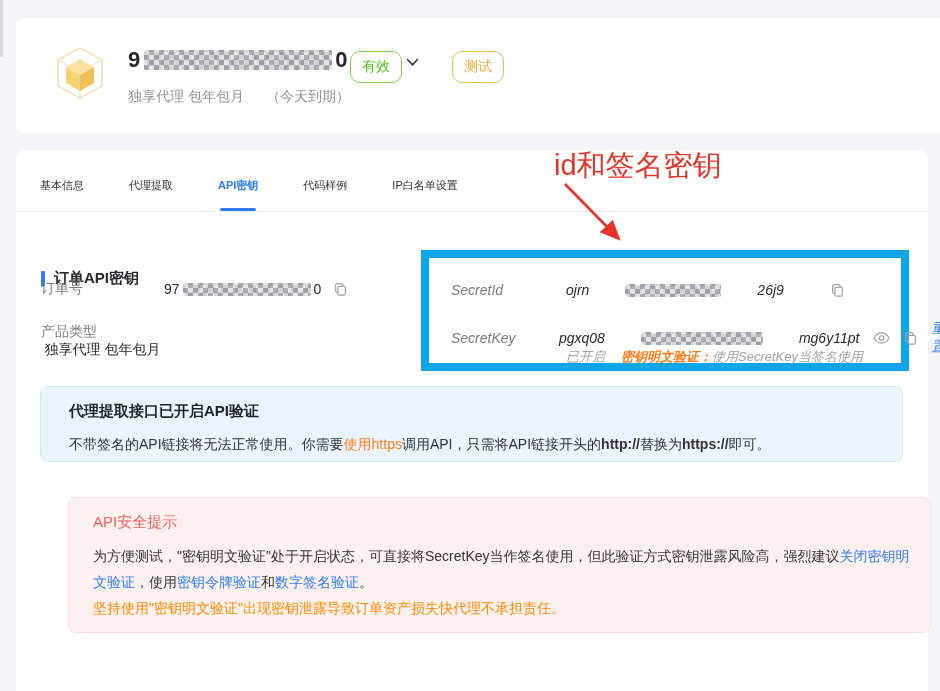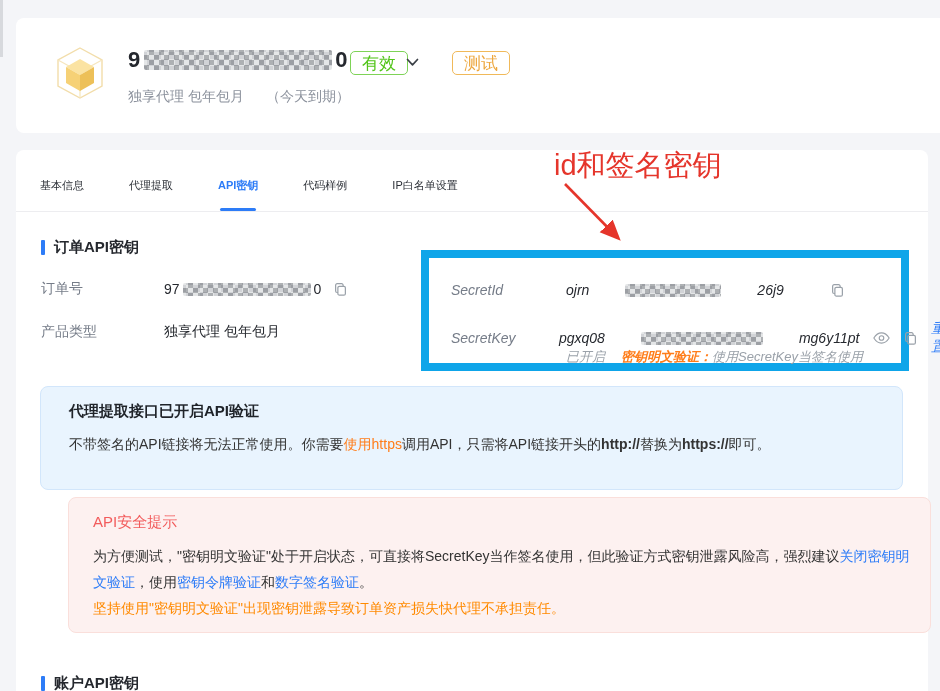--- a/index.html
+++ b/index.html
@@ -16,45 +16,45 @@
   .card{position:absolute; background:#fff; border-radius:8px;}
   #header-card{left:16px; top:18px; width:940px; height:115px;}
   #main-card{left:16px; top:150px; width:912px; height:600px; border-radius:8px;}
 
   
   .cube{position:absolute; left:38px; top:27px;}
   .prod-title{position:absolute; left:112px; top:29px; font-size:22px; font-weight:700;
     color:var(--text-dark); letter-spacing:1px; display:flex; align-items:center;}
   .prod-sub{position:absolute; left:112px; top:70px; font-size:14px; color:#8b919c;}
   .prod-sub .expiry{margin-left:22px;}
-  .pill{display:inline-flex; align-items:center; justify-content:center; height:24px;
-    padding:0 11px; border-radius:5px; font-size:17px; background:#fff;}
+  .pill{display:inline-flex; align-items:center; justify-content:center; height:32px;
+    padding:0 11px; border-radius:10px; font-size:14px; background:#fff;}
   .pill.green{color:var(--badge-green); border:1px solid #7ed357; position:absolute; left:334px; top:33px;}
   .pill.orange{color:var(--badge-orange); border:1px solid #f0b95a; position:absolute; left:436px; top:33px;}
   .chev{position:absolute; left:390px; top:40px; cursor:pointer;}
 
   
   .tabbar{position:absolute; left:0; top:0; width:100%; height:62px; border-bottom:1px solid #ededf0;
     display:flex; gap:45px; padding:28px 0 0 24px;}
   .tab{position:relative; font-size:11px; color:#2b2f36; padding-bottom:15px; cursor:pointer; white-space:nowrap;}
   .tab.active{color:var(--accent-blue); font-weight:700;}
   .tab.active::after{content:""; position:absolute; left:2px; right:2px; bottom:0; height:3px;
     background:var(--accent-blue); border-radius:2px;}
 
   .section-title{position:absolute; left:25px; display:flex; align-items:center; gap:9px;
-    font-size:15px; font-weight:700; color:var(--text-dark);}
+    font-size:15px; font-weight:700; color:var(--text-dark);margin-top:31px;}
   .section-title .bar{width:4px; height:15px; background:var(--accent-blue); border-radius:1px;}
   #order-title{top:88px;}
   #account-title{top:524px;}
 
   .fieldrow{position:absolute; display:flex; align-items:center; font-size:14px;}
   .fieldrow .lbl{width:123px; color:var(--text-gray);font-family:Liberation Mono, monospace;}
   .fieldrow .val{color:var(--text-dark); display:flex; align-items:center;}
   #row-order{left:25px; top:130px;}
-  #row-type{left:25px; top:173px;}
+  #row-type{left:25px; top:173px;flex-direction:column;}
 
   .mosaic{display:inline-block; vertical-align:middle; border-radius:2px; margin:0 3px;
     background:
       repeating-conic-gradient(rgba(108,112,118,.5) 0% 25%, rgba(216,218,221,.45) 0% 50%) 0 0/10px 10px,
       repeating-conic-gradient(#ccced2 0% 25%, #eff0f1 0% 50%) 3px 2px/14px 14px;}
   .m-hdr{width:188px; height:20px;}
   .m-ord{width:128px; height:13px;}
   .m-sid{width:96px; height:13px;}
   .m-skey{width:122px; height:13px;}
 
@@ -66,21 +66,21 @@
   .srow .lbl{width:115px; color:var(--text-gray);}
   .srow .val{color:var(--text-dark); display:flex; align-items:center;gap:33px;}
   #row-sid{left:22px; top:24px;}
   #row-skey{left:22px; top:62px;}
   #row-note{left:137px; top:90px; font-size:13px;}
   .keyicons{display:flex; align-items:center; gap:13px; margin-left:14px;}
   .reset-link{display:inline-flex; align-items:center; gap:14px; color:var(--accent-blue);
     font-size:14px; cursor:pointer;}
 
   .alert{position:absolute; left:24px; width:863px; border-radius:8px; padding:15px 24px;}
-  #info-box{top:236px; height:104px; background:#e9f4fe; border:1px solid #d2e6fb;padding-left:28px;}
+  #info-box{top:236px; height:76px; background:#e9f4fe; border:1px solid #d2e6fb;padding-left:28px;}
   #info-box .ttl{font-size:15px; font-weight:700; color:#1f2329; margin-bottom:12px;}
   #info-box .bd{font-size:14px; color:#333; line-height:22px;}
   #warn-box{top:347px; height:136px; background:#fdf1f0; border:1px solid #fadfdb;margin-left:28px;}
   #warn-box .ttl{font-size:15px; font-weight:500; color:var(--warning-red); margin-bottom:11px;}
   #warn-box .bd{font-size:14px; color:#333; line-height:26px; width:818px;}
   #warn-box .disc{font-size:14px; color:var(--disclaimer-orange); line-height:26px;}
 
   .seg-bold{font-weight:700;}
   .seg-link-orange{color:var(--link-orange); cursor:pointer;}
   .seg-link-blue{color:var(--accent-blue); cursor:pointer;}

